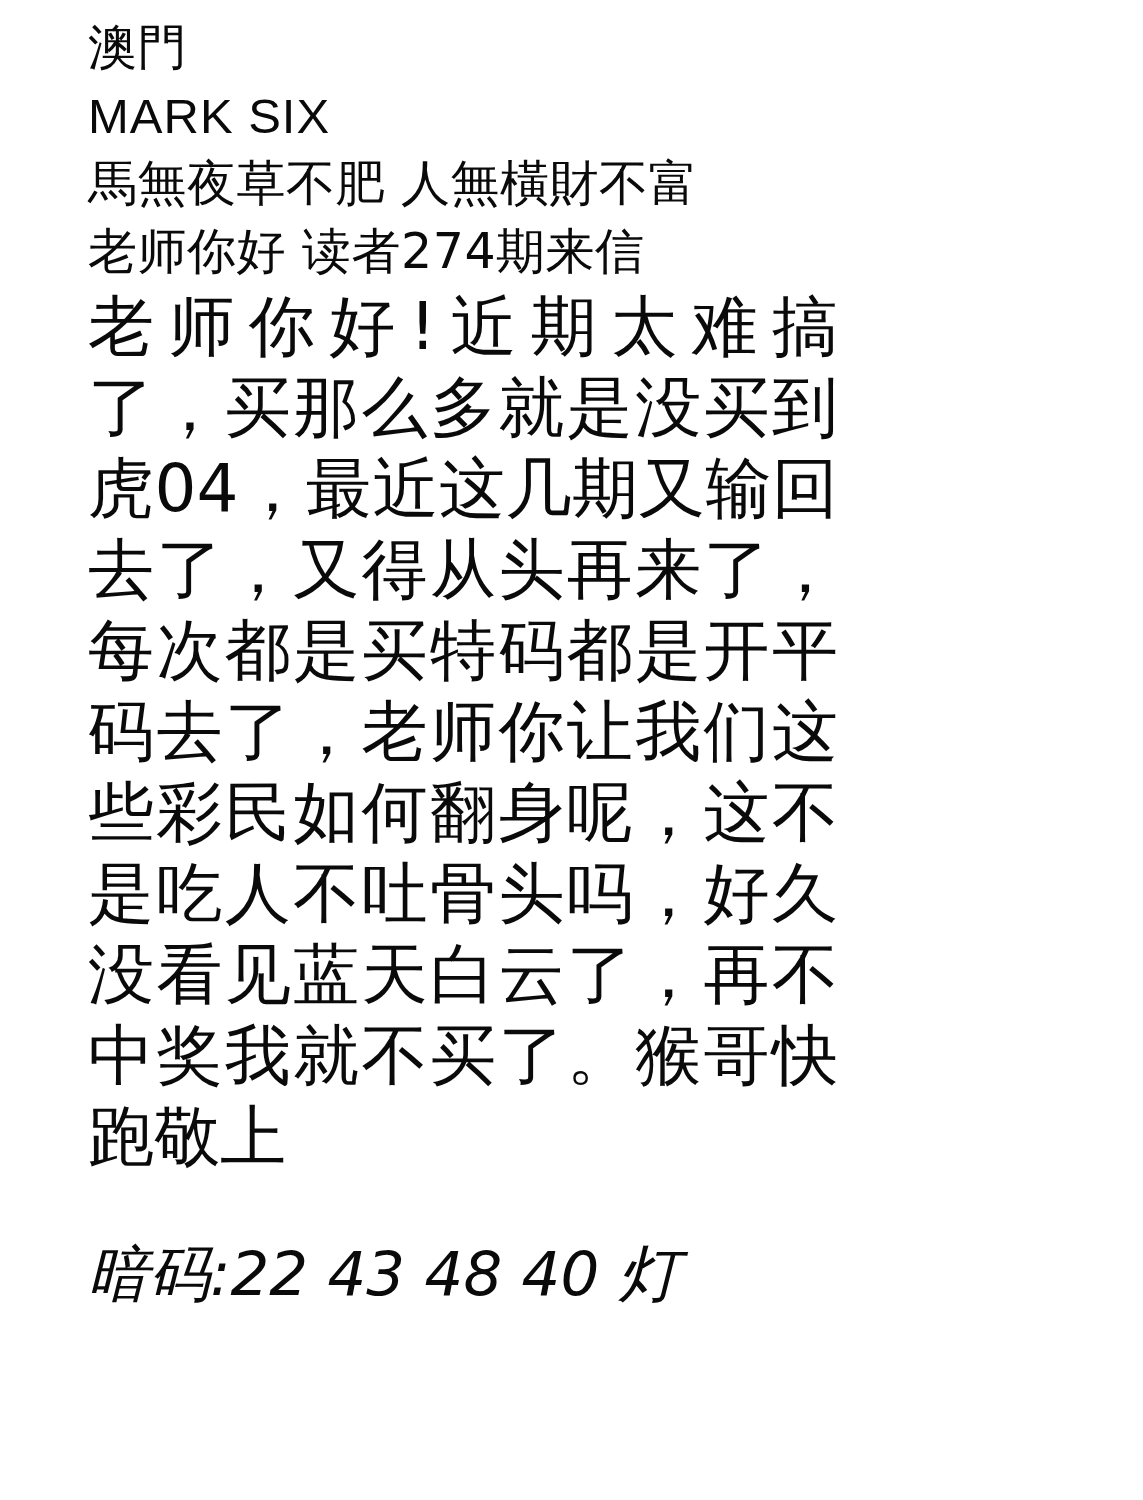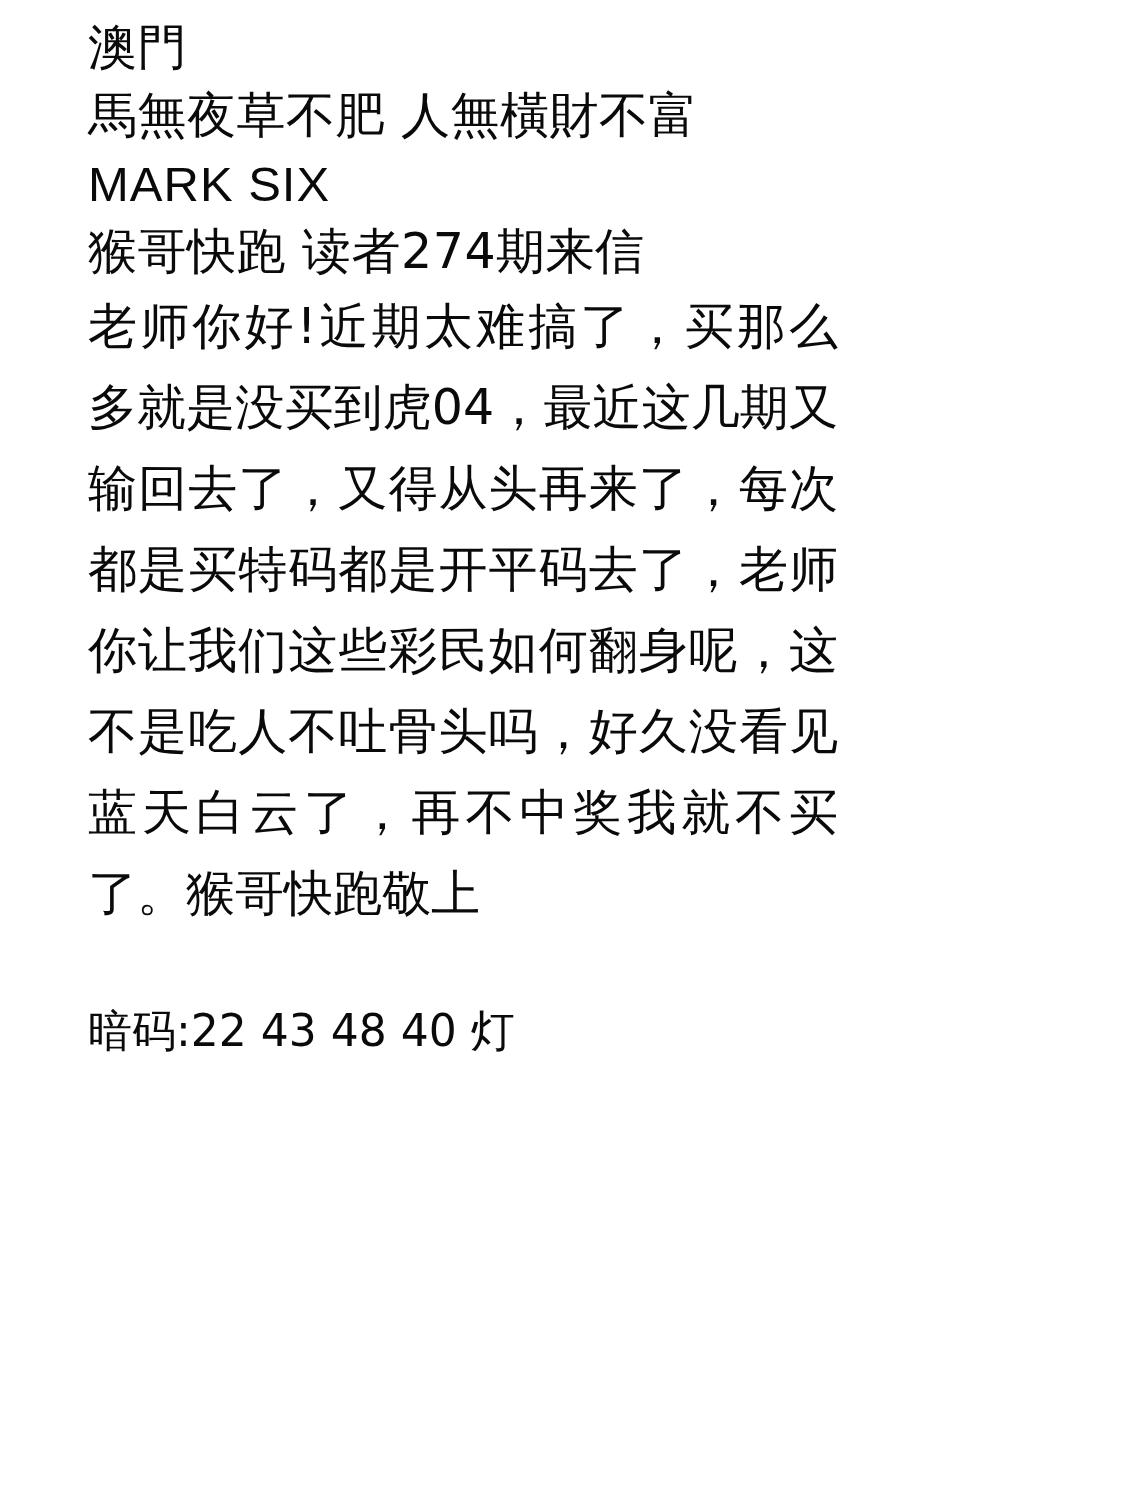--- a/index.html
+++ b/index.html
@@ -26,45 +26,46 @@
     line-height: 68px;
     letter-spacing: 0.5px;
     white-space: pre-wrap;
     word-break: break-word;
   }
   .latin {
     font-family: "Liberation Sans", "DejaVu Sans", sans-serif;
     letter-spacing: 1px;
   }
   .block {
-    font-size: 49px;
+    font-size: 66px;
     line-height: 81px;
     text-align: justify;
     text-justify: inter-character;
     white-space: pre-wrap;
     word-break: break-all;
   }
   .spacer {
     height: 60px;
   }
   .code-line {
-    font-size: 44px;
+    font-size: 61px;
     line-height: 74px;
     white-space: pre-wrap;
+    font-style: italic;
   }
 </style>
 </head>
 <body>
 
 <div class="page">
 
   <div class="line">澳門</div>
+  <div class="line latin">MARK SIX</div>
   <div class="line">馬無夜草不肥 人無橫財不富</div>
-  <div class="line latin">MARK SIX</div>
-  <div class="line">猴哥快跑 读者274期来信</div>
+  <div class="line">老师你好 读者274期来信</div>
 
   <div class="block">老师你好!近期太难搞了，买那么多就是没买到虎04，最近这几期又输回去了，又得从头再来了，每次都是买特码都是开平码去了，老师你让我们这些彩民如何翻身呢，这不是吃人不吐骨头吗，好久没看见蓝天白云了，再不中奖我就不买了。猴哥快跑敬上</div>
 
   <div class="spacer"></div>
 
 
   <div class="code-line">暗码:22 43 48 40 灯</div>
 
 </div>
 

